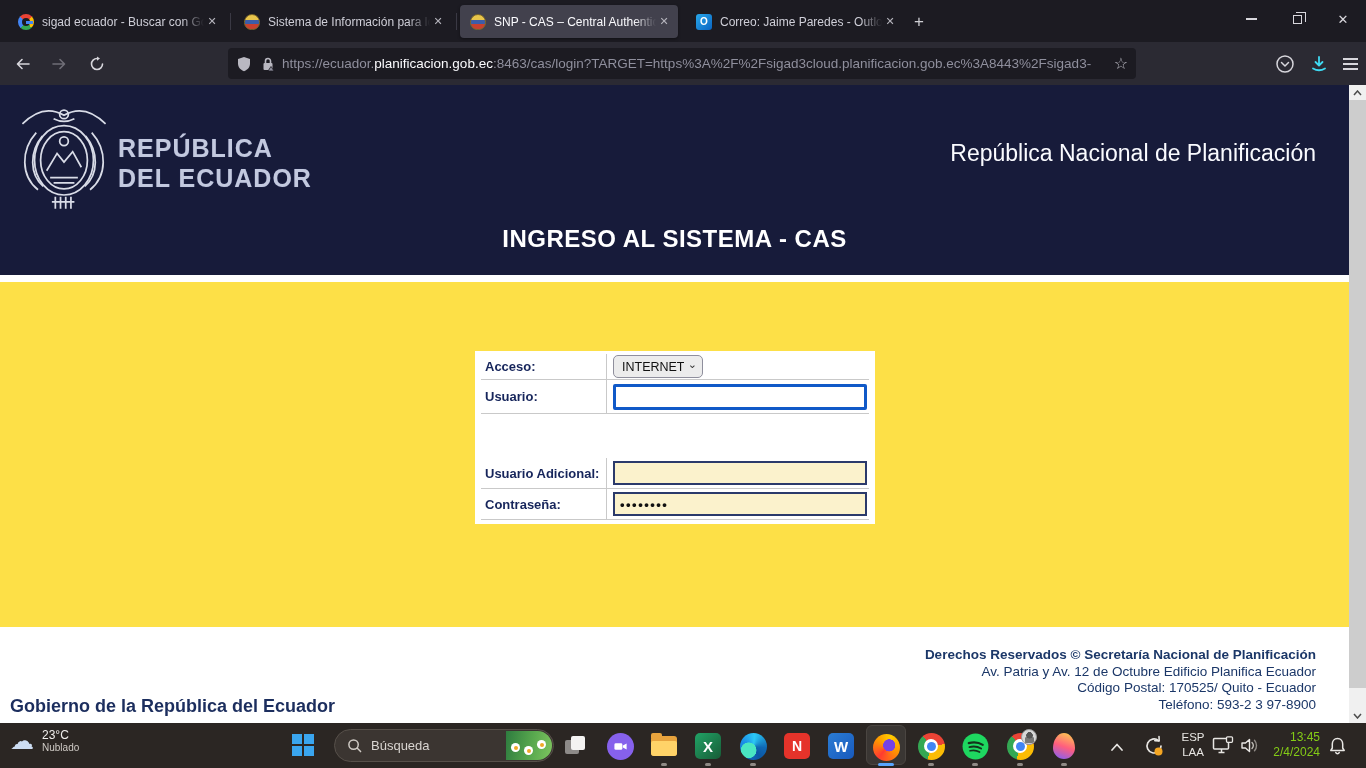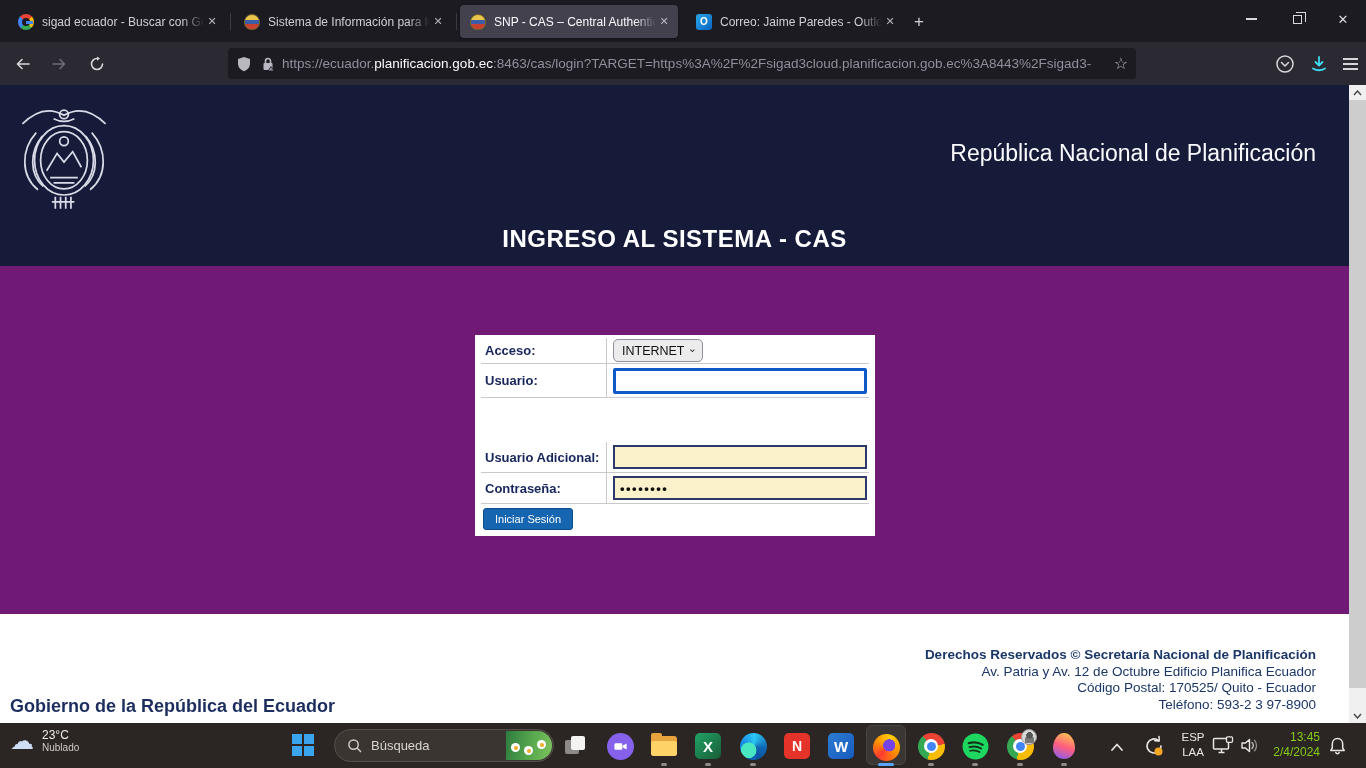--- a/index.html
+++ b/index.html
@@ -39,21 +39,21 @@
   .hamburger { display:flex; flex-direction:column; gap:3.5px; }
   .hamburger i { width:15px; height:1.8px; background:#d7d6dc; }
 
   
   .content { position:absolute; left:0; top:85px; width:1349px; height:638px; background:#fff; }
   .site-header { position:absolute; left:0; top:0; width:100%; height:192px; background:#171b3a; border-bottom:2px solid #fff; }
   .crest { position:absolute; left:12px; top:12px; }
   .brand { position:absolute; left:118px; top:48px; color:rgba(226,232,248,.82); font-size:25px; font-weight:600; letter-spacing:1px; line-height:30px; text-shadow:0 0 1px #3a4070; }
   .orgname { position:absolute; right:33px; top:55px; color:#fafbff; font-size:23px; font-weight:500; }
   .page-heading { position:absolute; left:0; top:140px; width:100%; text-align:center; color:#ffffff; font-size:24px; font-weight:bold; letter-spacing:.5px; }
-  .site-body { position:absolute; left:0; top:181px; width:100%; height:348px; background:#701a75; }
+  .site-body { position:absolute; left:0; top:197px; width:100%; height:348px; background:#fde047; }
 
   
   .login-card { position:absolute; left:475px; top:69px; width:400px; background:#fff; padding:2px 6px 4px 6px; }
   .frow { display:flex; align-items:center; border-bottom:1px solid #c9c9c9; }
   .frow:first-child { border-top:1px solid #fff; }
   .flabel { width:126px; padding:5px 4px 5px 4px; font-size:13px; font-weight:bold; color:#16255b; border-right:1px solid #c9c9c9; align-self:stretch; display:flex; align-items:center; }
   .ffield { flex:1; padding:3px 2px 3px 6px; }
   .selwrap { position:relative; display:inline-block; }
   .sel { appearance:none; -webkit-appearance:none; width:90px; height:23px; background:#ececec; border:1px solid #8f8f9d; border-radius:5px; font-size:12.5px; padding:0 18px 0 8px; color:#111; font-family:"Liberation Sans",sans-serif; }
   .selchev { position:absolute; right:6px; top:3px; font-size:11px; color:#333; pointer-events:none; }
@@ -212,20 +212,24 @@
         <ellipse cx="60" cy="72" rx="27" ry="33"></ellipse>
         <circle cx="60" cy="50" r="5"></circle>
         <path d="M40 84 L52 64 L60 74 L70 62 L80 80"></path>
         <path d="M44 92 H76 M48 98 H72"></path>
         <path d="M28 40 C10 60 10 90 30 106"></path>
         <path d="M35 44 C20 62 20 88 36 102"></path>
         <path d="M92 40 C110 60 110 90 90 106"></path>
         <path d="M85 44 C100 62 100 88 84 102"></path>
         <path d="M50 114 V128 M56 114 V128 M62 114 V128 M68 114 V128 M46 120 H72"></path>
       </svg>
+      <div class="brand">
+        <div>REPÚBLICA</div>
+        <div>DEL ECUADOR</div>
+      </div>
       <div class="orgname">República Nacional de Planificación</div>
       <div class="page-heading">INGRESO AL SISTEMA - CAS</div>
     </div>
 
     <div class="site-body">
       <div class="login-card">
         <div class="frow" style="height:27px;">
           <div class="flabel">Acceso:</div>
           <div class="ffield">
             <span class="selwrap">
@@ -241,23 +245,20 @@
           <div class="ffield"><input class="in-user" type="text" style=""></div>
         </div>
         <div class="frow" style="height:31px;margin-top:44px;">
           <div class="flabel">Usuario Adicional:</div>
           <div class="ffield"><input class="in-cream" type="text" style=""></div>
         </div>
         <div class="frow" style="height:31px;">
           <div class="flabel">Contraseña:</div>
           <div class="ffield"><input class="in-cream in-pw" type="text" value="••••••••" style=""></div>
         </div>
-        <div class="btnrow">
-          <button class="btn-login">Iniciar Sesión</button>
-        </div>
       </div>
     </div>
 
     <div class="site-footer">
       <div class="footer-info">
         <div class="b">Derechos Reservados © Secretaría Nacional de Planificación</div>
         <div>Av. Patria y Av. 12 de Octubre Edificio Planifica Ecuador</div>
         <div>Código Postal: 170525/ Quito - Ecuador</div>
         <div>Teléfono: 593-2 3 97-8900</div>
       </div>

